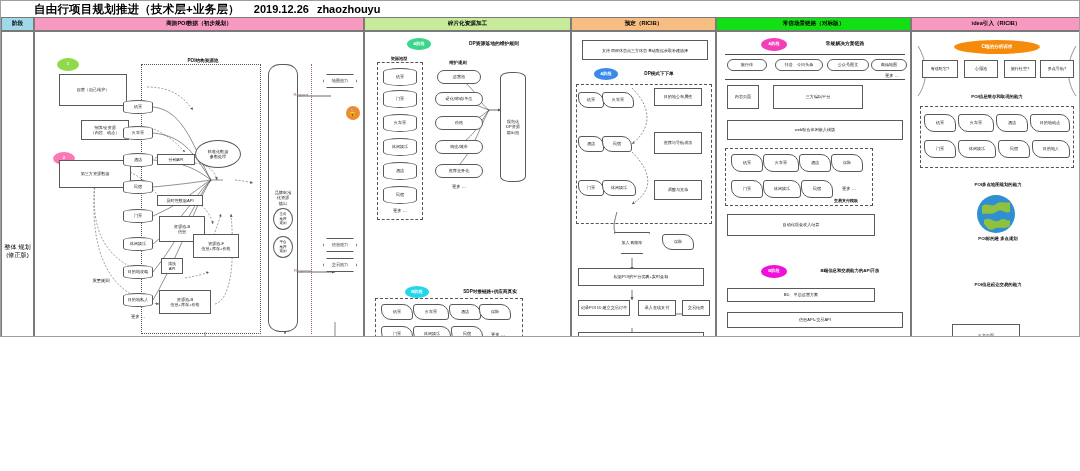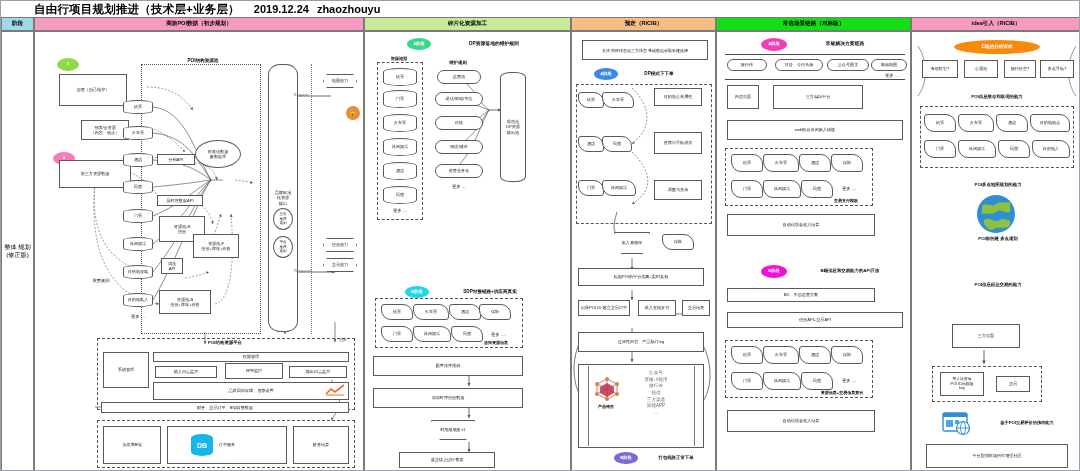--- a/index.html
+++ b/index.html
@@ -3,21 +3,21 @@
 <meta charset="utf-8">
 <style>
   * { box-sizing: border-box; }
   html, body {
     margin: 0; padding: 0;
     background: #ffffff;
     font-family: "Liberation Sans", "DejaVu Sans", sans-serif;
   }
   #page {
     position: relative;
-    width: 1080px; height: 471px;
+    width: 1080px; height: 337px;
     background: #ffffff;
     overflow: hidden;
     border: 1px solid #9aa0a6;
   }
   
   #titlebar {
     position: absolute; left: 0; top: 0; width: 1080px; height: 16px;
     background: #ffffff;
     display: flex; align-items: center;
   }
@@ -112,21 +112,21 @@
   }
   svg { position:absolute; overflow:visible; }
 </style>
 </head>
 <body>
 
 <div id="page">
 
   <div id="titlebar">
     <div class="ttl">自由行项目规划推进（技术层+业务层）</div>
-    <div class="date">2019.12.24</div>
+    <div class="date">2019.12.26</div>
     <div class="who">zhaozhouyu</div>
   </div>
 
   <div id="bandrow">
     <div class="band" style="width:33px;background:#9fd9e8">阶段</div>
     <div class="band" style="width:330px;background:#f79ac0">商旅POI数据（初步规划）</div>
     <div class="band" style="width:207px;background:#c7eb9a">碎片化资源加工</div>
     <div class="band" style="width:145px;background:#f8bd82">预定（RICIB）</div>
     <div class="band" style="width:195px;background:#12e014">常信场景链路（对标版）</div>
     <div class="band" style="width:170px;background:#f79ac0">idea引入（RICIB）</div>

